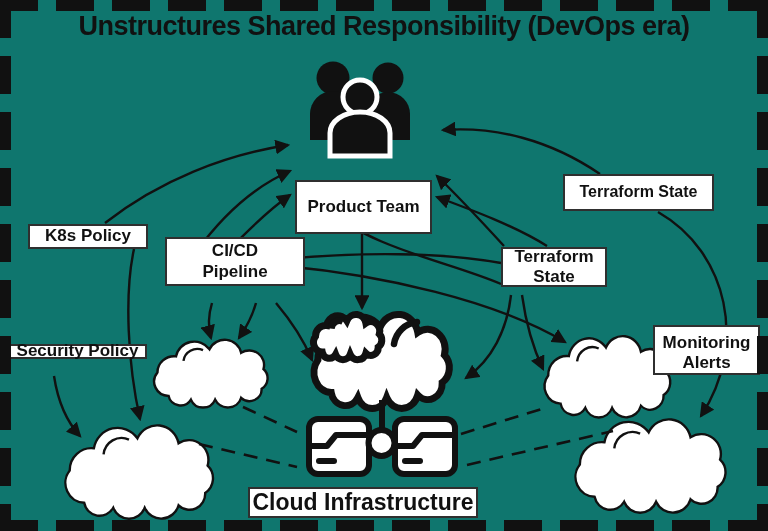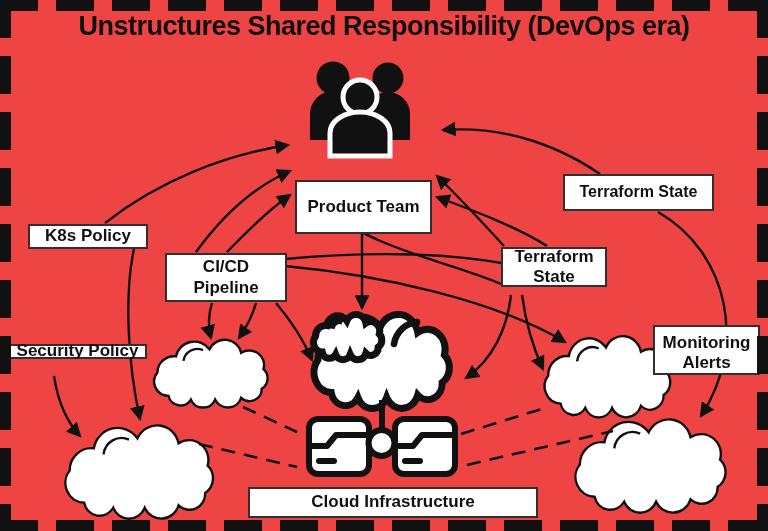--- a/index.html
+++ b/index.html
@@ -1,37 +1,37 @@
 <!DOCTYPE html>
 <html><head>
 <meta charset="utf-8">
 <style>
   html,body{margin:0;padding:0;background:#fff;}
-  .stage{position:relative;width:768px;height:531px;background:#ef4444;overflow:hidden;
+  .stage{position:relative;width:768px;height:531px;background:#0f766e;overflow:hidden;
          font-family:"Liberation Sans",sans-serif;color:#111;}
   
   .bord{position:absolute;z-index:6;pointer-events:none;}
   .bt,.bb{left:0;width:768px;height:11px;background:repeating-linear-gradient(90deg,#111 0 38px,transparent 38px 56px);}
   .bt{top:0}.bb{bottom:0}
   .bl,.br{top:0;height:531px;width:11px;background:repeating-linear-gradient(180deg,#111 0 38px,transparent 38px 56px);}
   .bl{left:0}.br{right:0}
   .title{position:absolute;top:11px;left:0;width:768px;text-align:center;z-index:3;
          font-size:27px;font-weight:800;letter-spacing:-.5px;}
   svg.diagram{position:absolute;left:0;top:0;z-index:2;}
   .node{position:absolute;z-index:4;background:#fff;border:2px solid #2f2f2f;box-sizing:border-box;
         display:flex;flex-direction:column;align-items:center;justify-content:center;
         font-weight:bold;font-size:17px;line-height:1.18;text-align:center;}
   .n-product{left:295px;top:180px;width:137px;height:54px;}
   .n-tftop{left:563px;top:174px;width:151px;height:37px;font-size:16px;}
   .n-k8s{left:28px;top:224px;width:120px;height:25px;}
-  .n-cicd{left:165px;top:253px;width:122px;height:49px;}
+  .n-cicd{left:165px;top:237px;width:140px;height:49px;}
   .n-tfc{left:501px;top:247px;width:106px;height:40px;}
   .n-sec{left:8px;top:344px;width:139px;height:15px;}
   .n-mon{left:653px;top:325px;width:107px;height:50px;justify-content:flex-end;}
-  .n-infra{left:248px;top:487px;width:290px;height:31px;font-size:17px;}
+  .n-infra{left:248px;top:487px;width:230px;height:31px;font-size:23px;}
 </style>
 </head>
 <body>
 
 <div class="stage">
 
   <div class="title">Unstructures Shared Responsibility (DevOps era)</div>
 
   <svg class="diagram" width="768" height="531" viewBox="0 0 768 531">
     <defs>

